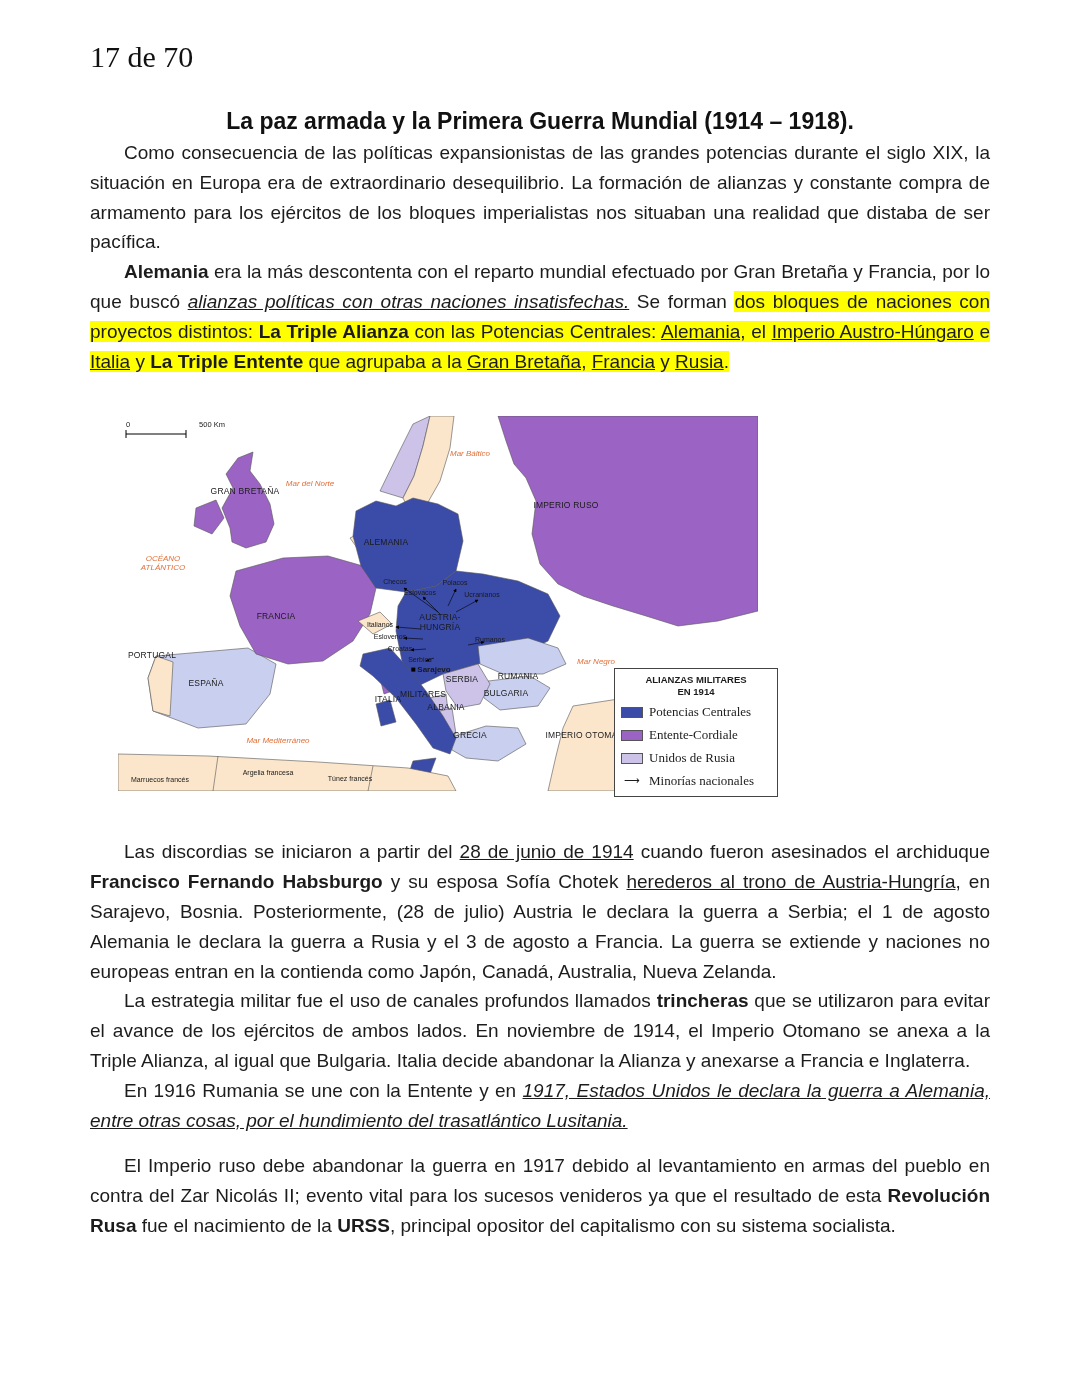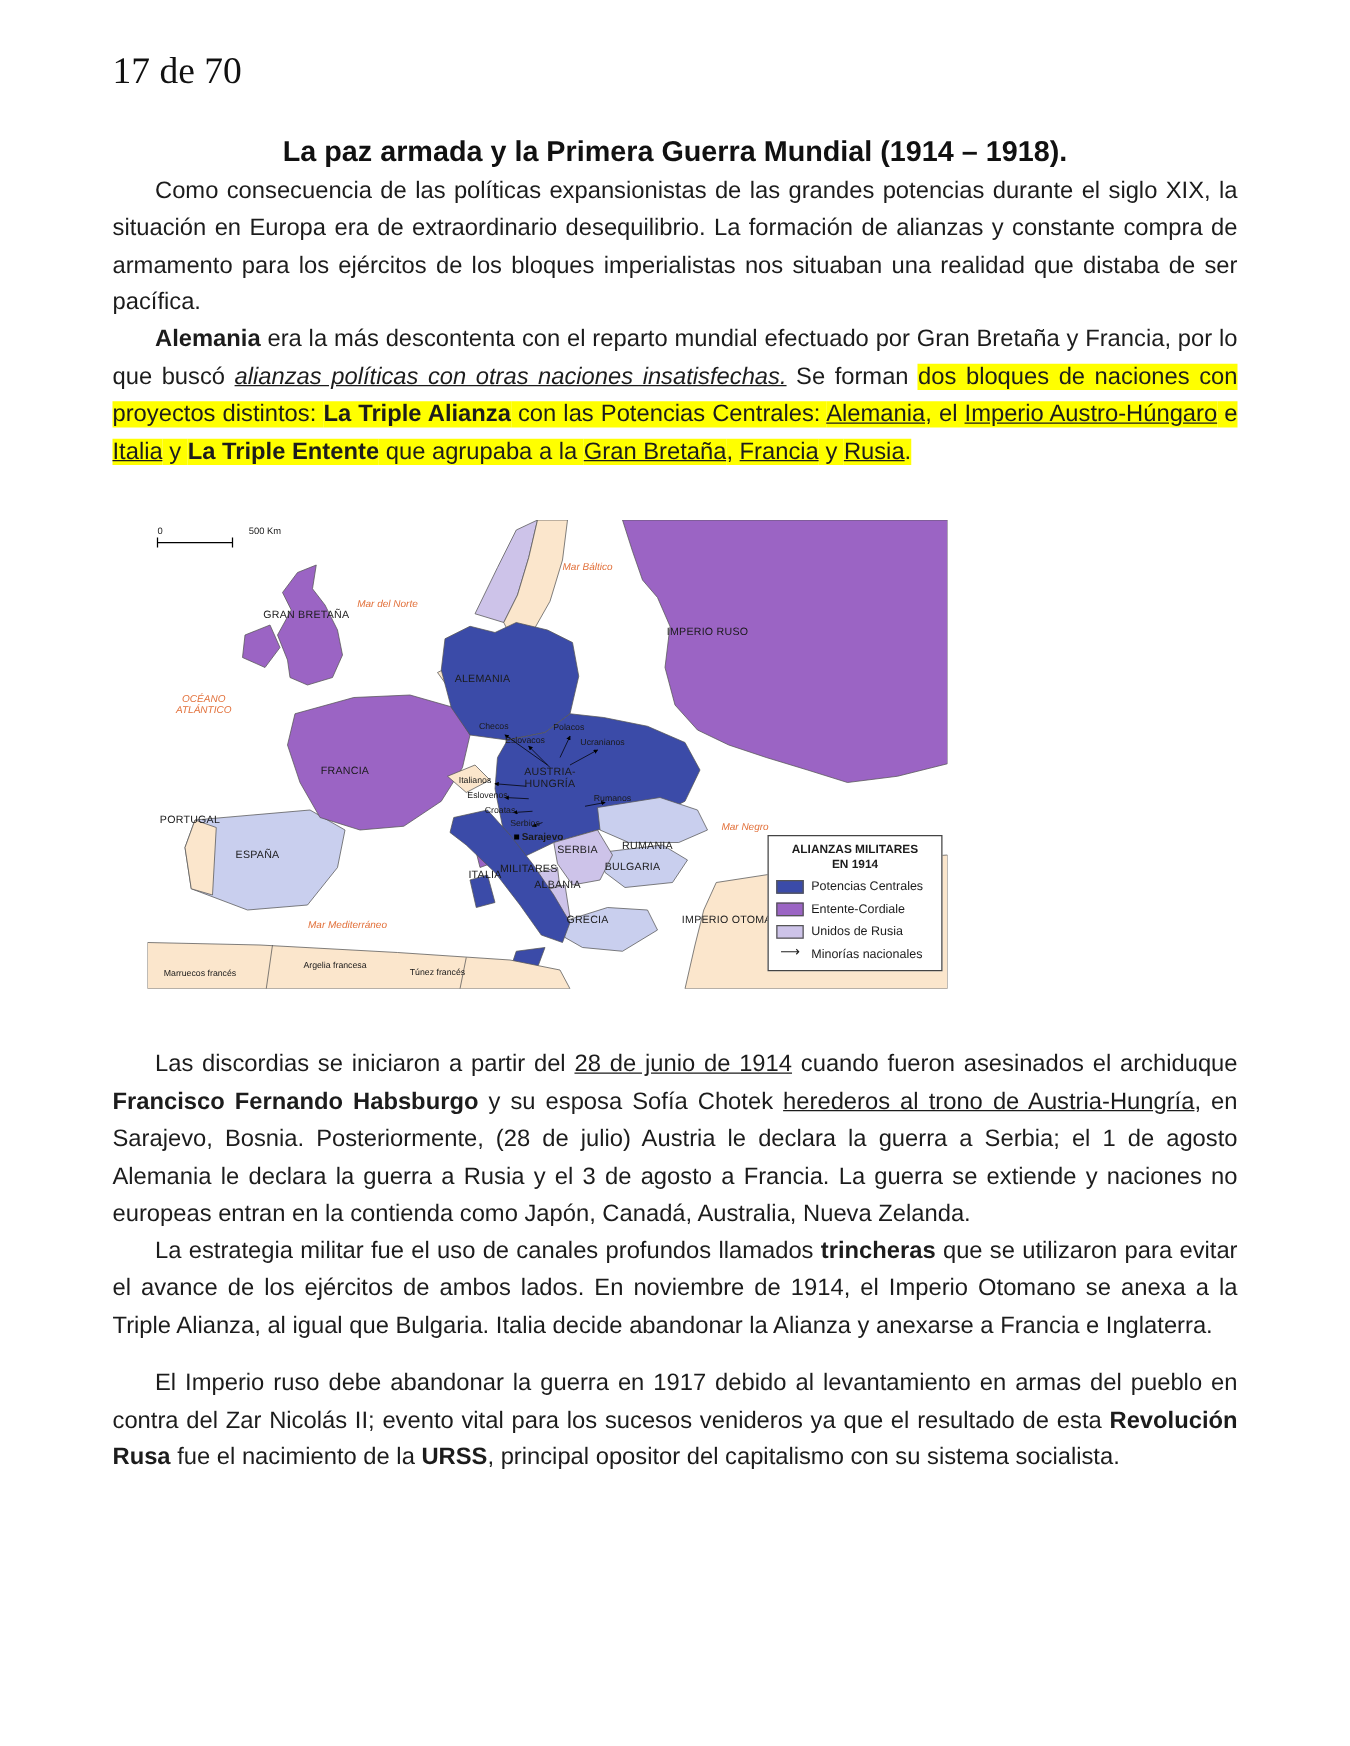--- a/index.html
+++ b/index.html
@@ -24,29 +24,29 @@
   .map-label{position:absolute;transform:translate(-50%,-50%);white-space:pre;
              text-align:center;line-height:1.1;color:#1a1a1a;}
   .map-label.country{font-size:8.5px;letter-spacing:.2px;}
   .map-label.sea{font-size:8px;font-style:italic;color:#e2703a;}
   .map-label.tiny{font-size:7px;}
   .map-label.africa{font-size:7px;}
   .map-label.scale{font-size:7.5px;}
   .map-label.city{font-size:8px;font-weight:bold;}
   .map-label.city::before{content:"";display:inline-block;width:4px;height:4px;
                           background:#000;margin-right:2px;vertical-align:middle;}
-  .legend{position:absolute;left:496px;top:252px;width:140px;box-sizing:border-box;
+  .legend{position:absolute;left:496px;top:252px;width:164px;box-sizing:border-box;
           background:#fff;border:1px solid #444;padding:5px 6px 7px 6px;}
   .legend-title{text-align:center;font-size:9.5px;font-weight:bold;line-height:1.2;}
   .legend-row{display:flex;align-items:center;margin-top:7px;}
   .legend-swatch{width:22px;height:11px;border:1px solid #555;margin-right:6px;
                  flex:0 0 auto;box-sizing:border-box;font-size:11px;line-height:9px;
                  text-align:center;}
   .legend-swatch.arrow{border:none;background:none;}
-  .legend-label{font-size:10px;}
+  .legend-label{font-size:13px;font-family:Liberation Serif, serif;}
 </style>
 </head>
 <body>
 
 <div class="page">
   <div class="page-number">17 de 70</div>
   <h1 class="title">La paz armada y la Primera Guerra Mundial (1914 – 1918).</h1>
 
   <p class="para"><span>Como consecuencia de las políticas expansionistas de las grandes potencias durante el siglo XIX, la situación en Europa era de extraordinario desequilibrio. La formación de alianzas y constante compra de armamento para los ejércitos de los bloques imperialistas nos situaban una realidad que distaba de ser pacífica.</span></p>
   <p class="para"><span class="b">Alemania</span><span> era la más descontenta con el reparto mundial efectuado por Gran Bretaña y Francia, por lo que buscó </span><span class="i u">alianzas políticas con otras naciones insatisfechas.</span><span> Se forman </span><span class="hl">dos bloques de naciones con proyectos distintos: </span><span class="b hl">La Triple Alianza</span><span class="hl"> con las Potencias Centrales: </span><span class="u hl">Alemania</span><span class="hl">, el </span><span class="u hl">Imperio Austro-Húngaro</span><span class="hl"> e </span><span class="u hl">Italia</span><span class="hl"> y </span><span class="b hl">La Triple Entente</span><span class="hl"> que agrupaba a la </span><span class="u hl">Gran Bretaña</span><span class="hl">, </span><span class="u hl">Francia</span><span class="hl"> y </span><span class="u hl">Rusia</span><span class="hl">.</span></p>
@@ -183,14 +183,15 @@
           <div class="legend-row">
             <span class="legend-swatch arrow">⟶</span>
             <span class="legend-label">Minorías nacionales</span>
           </div>
         </div>
     </div>
   </figure>
 
   <p class="para"><span>Las discordias se iniciaron a partir del </span><span class="u">28 de junio de 1914</span><span> cuando fueron asesinados el archiduque </span><span class="b">Francisco Fernando Habsburgo</span><span> y su esposa Sofía Chotek </span><span class="u">herederos al trono de Austria-Hungría</span><span>, en Sarajevo, Bosnia. Posteriormente, (28 de julio) Austria le declara la guerra a Serbia; el 1 de agosto Alemania le declara la guerra a Rusia y el 3 de agosto a Francia. La guerra se extiende y naciones no europeas entran en la contienda como Japón, Canadá, Australia, Nueva Zelanda.</span></p>
   <p class="para"><span>La estrategia militar fue el uso de canales profundos llamados </span><span class="b">trincheras</span><span> que se utilizaron para evitar el avance de los ejércitos de ambos lados. En noviembre de 1914, el Imperio Otomano se anexa a la Triple Alianza, al igual que Bulgaria. Italia decide abandonar la Alianza y anexarse a Francia e Inglaterra.</span></p>
+  <p class="para"><span>En 1916 Rumania se une con la Entente y en </span><span class="i u">1917, Estados Unidos le declara la guerra a Alemania, entre otras cosas, por el hundimiento del trasatlántico Lusitania.</span></p>
   <p class="para gap-top"><span>El Imperio ruso debe abandonar la guerra en 1917 debido al levantamiento en armas del pueblo en contra del Zar Nicolás II; evento vital para los sucesos venideros ya que el resultado de esta </span><span class="b">Revolución Rusa</span><span> fue el nacimiento de la </span><span class="b">URSS</span><span>, principal opositor del capitalismo con su sistema socialista.</span></p>
 </div>
 
 </body></html>

